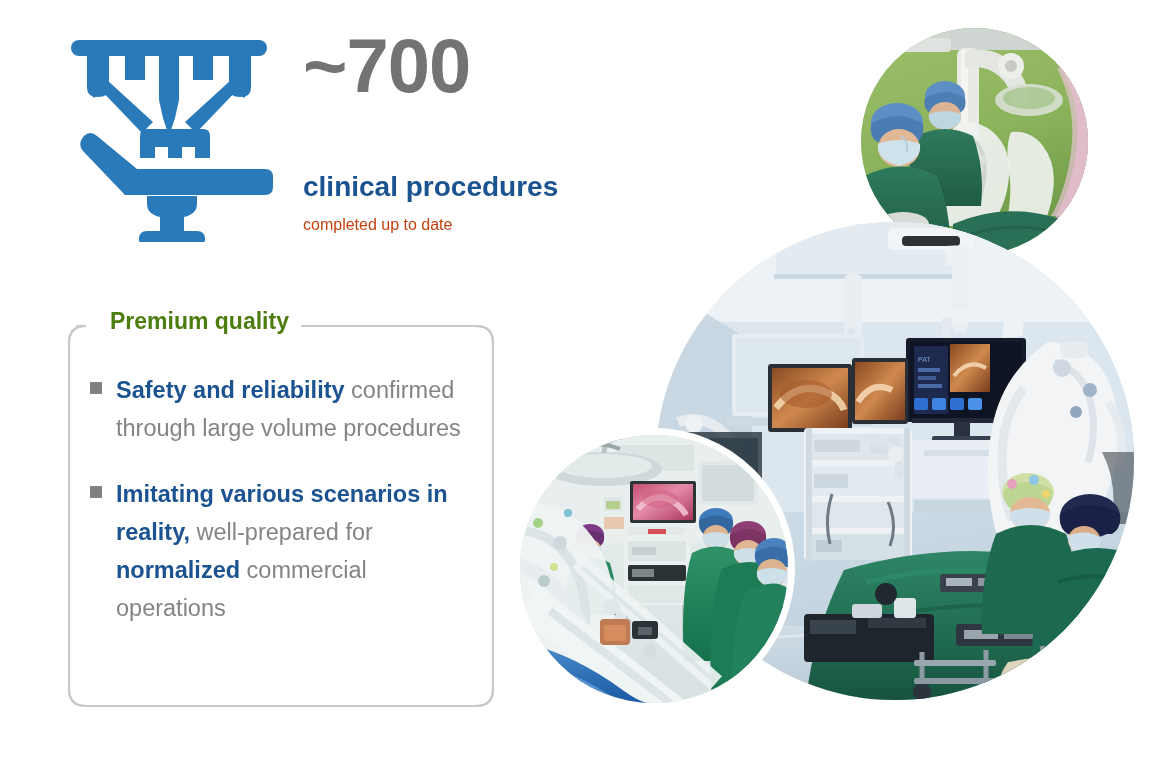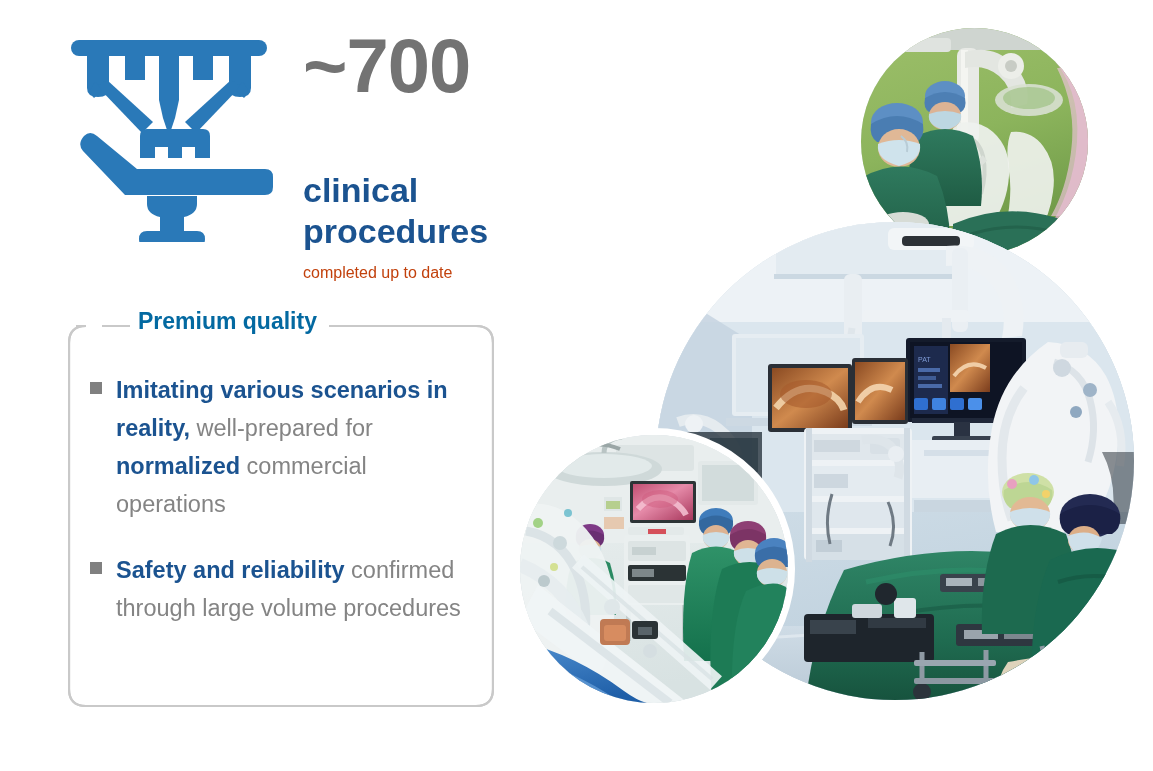--- a/index.html
+++ b/index.html
@@ -13,40 +13,40 @@
 
   
   .stat-block{position:absolute;left:60px;top:22px;width:520px;height:230px;}
   .stat-icon{position:absolute;left:3px;top:8px;width:212px;height:212px;}
   .stat-text{position:absolute;left:243px;top:0px;width:290px;}
   .big-number{
     font-size:76px;font-weight:bold;color:#737373;
     line-height:1.0;letter-spacing:-1px;margin:0 0 0 0;padding-top:6px;
   }
   .stat-label{
-    font-size:34px;font-weight:bold;color:#1b5390;
+    font-size:28px;font-weight:bold;color:#1b5390;
     margin-top:66px;line-height:1.2;
   }
   .stat-sub{
     font-size:16px;color:#c2410c;margin-top:11px;line-height:1.2;
   }
 
   
   .quality-box{
     position:absolute;left:68px;top:325px;width:426px;height:382px;
   }
   .qbox-border{
     position:absolute;left:0;top:0;width:100%;height:100%;
     pointer-events:none;
   }
   .qbox-legend{
     position:absolute;left:34px;top:-17px;
     background:#ffffff;padding:0 12px 0 8px;
-    font-size:23px;font-weight:bold;color:#0369a1;
-    line-height:1.2;white-space:nowrap;margin-left:28px;
+    font-size:23px;font-weight:bold;color:#4d7c0f;
+    line-height:1.2;white-space:nowrap;
   }
   .bullets{
     position:absolute;left:22px;top:46px;width:386px;
   }
   .bullet-item{
     display:flex;align-items:flex-start;margin-bottom:28px;
   }
   .bullet-marker{
     width:12px;height:12px;background:#808080;
     flex:0 0 12px;margin-top:11px;margin-right:14px;
@@ -124,26 +124,26 @@
       <path d="M34 1 H408 q17 0 17 17 V364 q0 17 -17 17 H18 q-17 0 -17 -17 V18 q0 -17 17 -17 H8" fill="none" stroke="#c9c9c9" stroke-width="2.2" stroke-dasharray="374 0"></path>
       <path d="M18 1 q-17 0 -17 17 V364 q0 17 17 17 H408 q17 0 17 -17 V18 q0 -17 -17 -17 H238" fill="none" stroke="#c9c9c9" stroke-width="2.2"></path>
     </svg>
 
     <div class="qbox-legend">Premium quality</div>
 
     <div class="bullets">
 
       <div class="bullet-item">
         <span class="bullet-marker"></span>
-        <span class="bullet-text"><b>Imitating various scenarios in reality,</b><span> well-prepared for </span><b>normalized</b><span> commercial operations</span></span>
+        <span class="bullet-text"><b>Safety and reliability</b><span> confirmed through large volume procedures</span></span>
       </div>
 
       <div class="bullet-item">
         <span class="bullet-marker"></span>
-        <span class="bullet-text"><b>Safety and reliability</b><span> confirmed through large volume procedures</span></span>
+        <span class="bullet-text"><b>Imitating various scenarios in reality,</b><span> well-prepared for </span><b>normalized</b><span> commercial operations</span></span>
       </div>
 
     </div>
   </div>
 
   <div class="photos">
 
     <div class="circ" id="circ-top">
       <svg class="photo-svg" viewBox="0 0 227 227" preserveAspectRatio="xMidYMid slice" aria-hidden="true">
         <defs>

